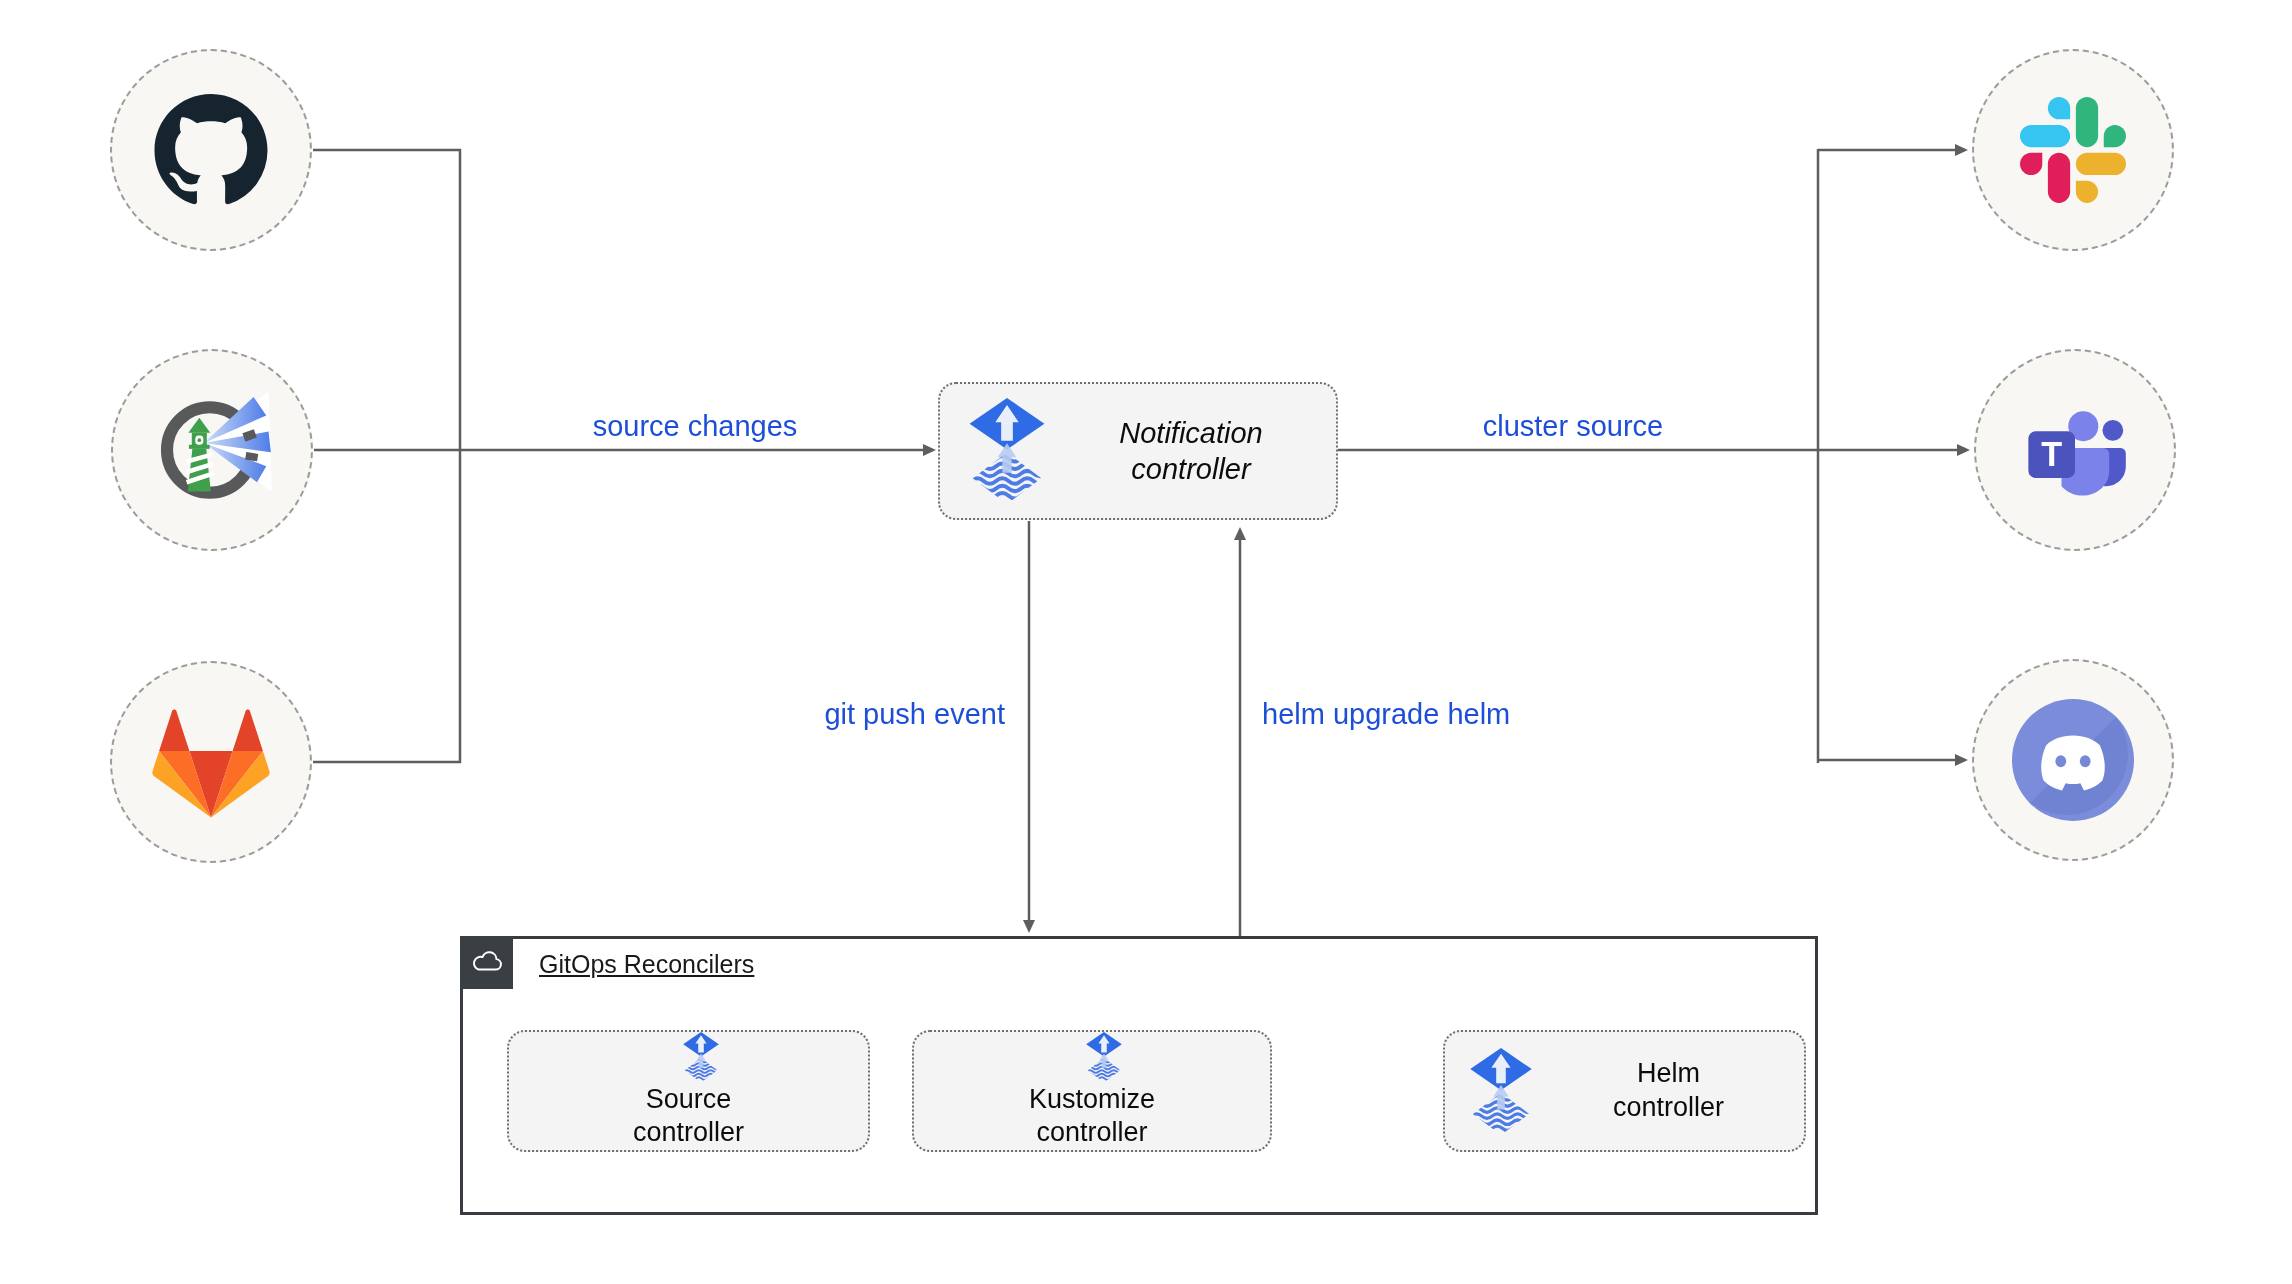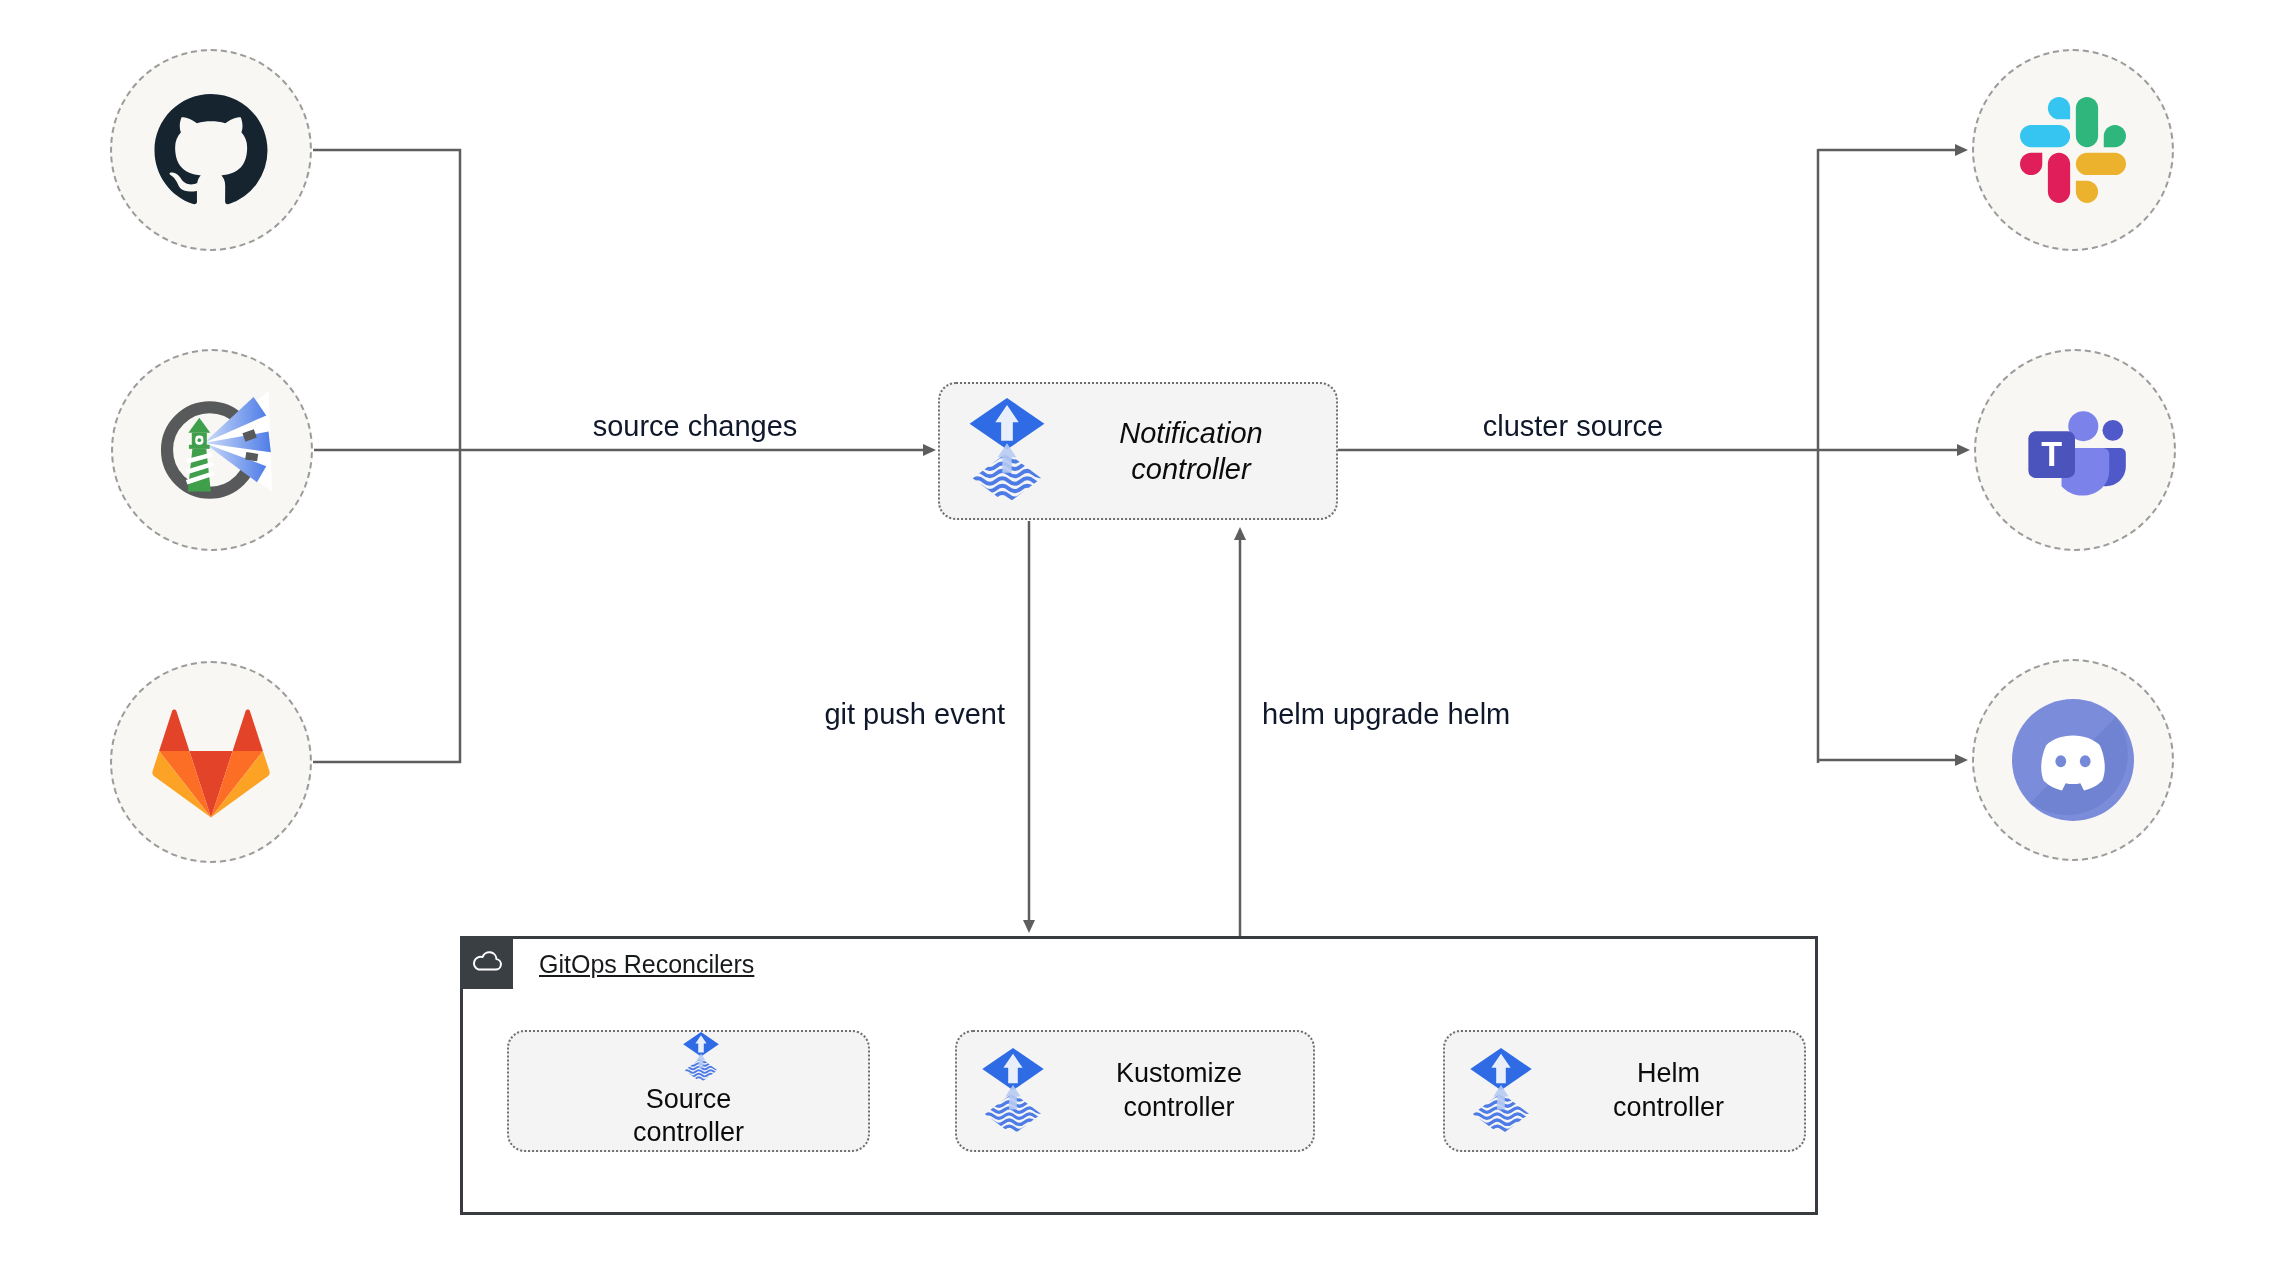--- a/index.html
+++ b/index.html
@@ -11,31 +11,31 @@
           display:flex;align-items:center;justify-content:center;z-index:2;}
   .ctrl{position:absolute;display:flex;align-items:center;box-sizing:border-box;
         background:#f4f4f4;border:2px dotted #6e6e6e;border-radius:18px;z-index:2;}
   .ctrl .lbl{flex:1;text-align:center;color:#0c0c0c;line-height:1.25;}
   .ctrl .lbl>span{display:inline-block;}
   .notif{left:938px;top:382px;width:400px;height:138px;font-size:29px;font-style:italic;}
   .notif .fluxsvg{margin-left:28px;}
   .inner{top:1030px;height:122px;font-size:27px;}
   .inner .fluxsvg{margin-left:24px;}
   .src{left:507px;width:363px;flex-direction:column;}
-  .kus{left:955px;width:360px;}
+  .kus{left:912px;width:360px;flex-direction:column;}
   .hlm{left:1443px;width:363px;}
   .notif .lbl>span{max-width:210px;}
   .inner .lbl>span{max-width:170px;}
   .gitops{position:absolute;left:460px;top:936px;width:1358px;height:279px;
           box-sizing:border-box;border:3px solid #383c40;background:#ffffff;z-index:1;}
   .corner{position:absolute;left:-3px;top:-3px;width:53px;height:53px;background:#3a3f44;
           display:flex;align-items:center;justify-content:center;}
   .gtitle{position:absolute;left:76px;top:0px;height:50px;display:flex;align-items:center;
           font-size:25px;color:#17191b;white-space:nowrap;text-decoration:underline;}
-  .elabel{position:absolute;font-size:29px;color:#0f172a;z-index:1;height:40px;
+  .elabel{position:absolute;font-size:29px;color:#1d4ed8;z-index:1;height:40px;
           display:flex;align-items:flex-end;}
   .elabel.ctr{justify-content:center;text-align:center;}
   .elabel.rgt{justify-content:flex-end;text-align:center;}
 </style>
 </head>
 <body>
 
 <div class="canvas">
 
   <svg width="0" height="0" style="position:absolute" aria-hidden="true">

